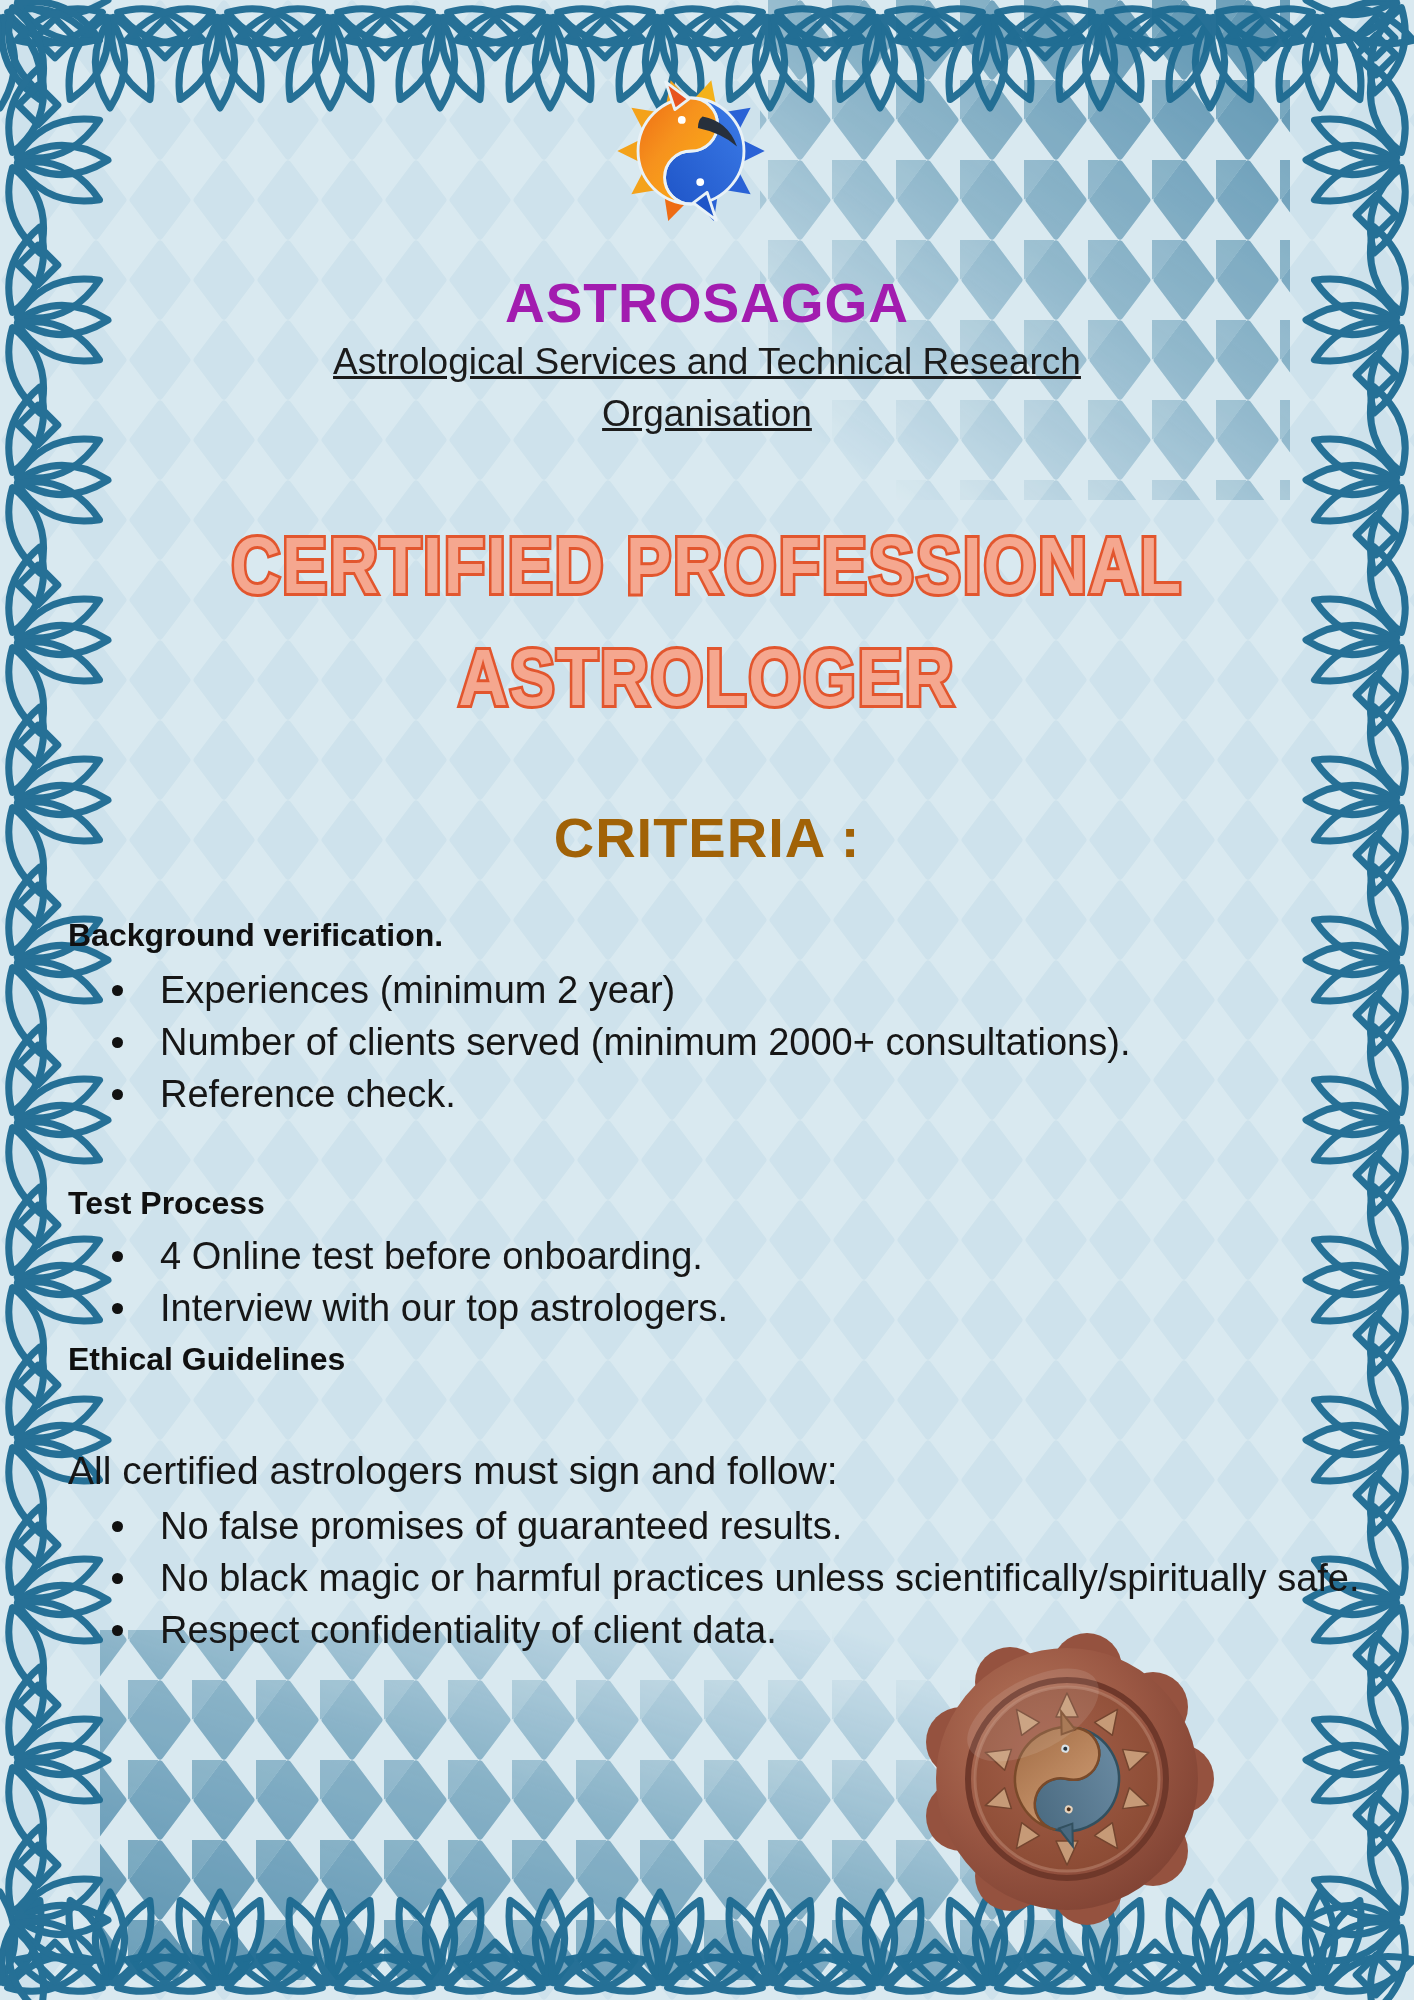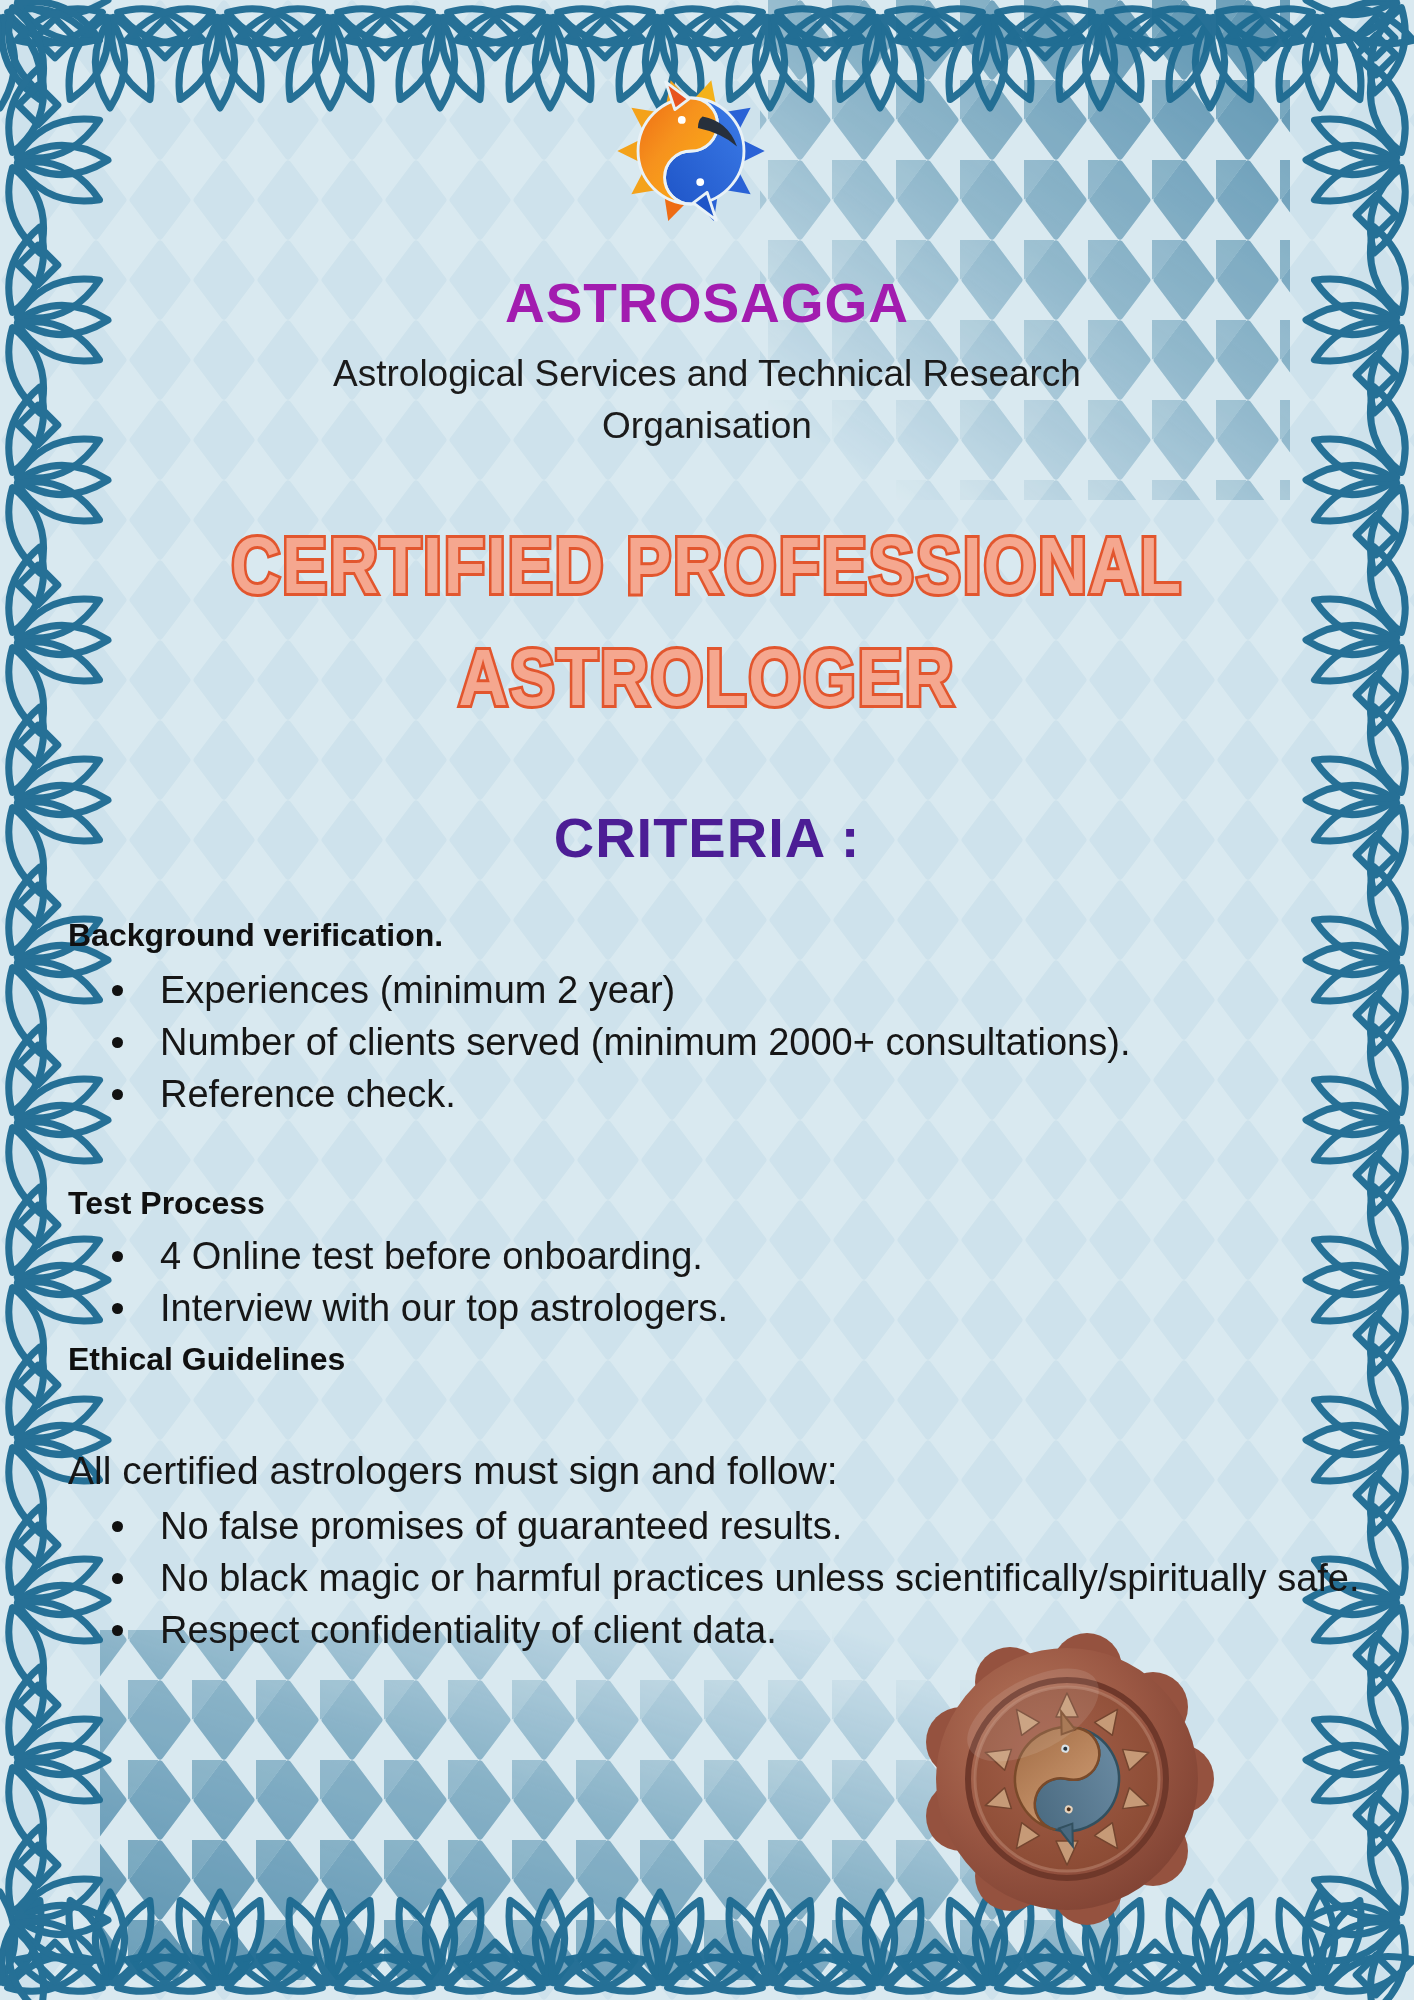--- a/index.html
+++ b/index.html
@@ -13,34 +13,34 @@
     color:#121212;
   }
   .layer{position:absolute;inset:0;pointer-events:none;}
   .abs{position:absolute;}
   .center{width:100%;text-align:center;}
   .org-name{
     top:273px;font-size:55px;line-height:60px;font-weight:bold;
     letter-spacing:1px;color:#a21caf;
   }
   .subtitle{
-    top:348px;font-size:37px;line-height:52px;font-weight:400;color:#1b1b1b;
+    top:336px;font-size:37px;line-height:52px;font-weight:400;color:#1b1b1b;text-decoration:underline;
   }
   .main-title{
     top:510px;width:100%;text-align:center;
     font-size:80px;line-height:112px;font-weight:bold;letter-spacing:2px;
     color:#f5a78f;
     -webkit-text-stroke:6px #e2562e;
     paint-order:stroke fill;
     transform:scaleX(0.85);
     transform-origin:center top;
     white-space:nowrap;
   }
   .criteria-heading{
-    top:806px;font-size:56px;line-height:64px;font-weight:bold;color:#4c1d95;
+    top:806px;font-size:56px;line-height:64px;font-weight:bold;color:#a16207;
     letter-spacing:1px;
   }
   .sec-h{
     left:68px;right:40px;font-size:32px;line-height:38px;font-weight:bold;color:#101010;
   }
   .sec-intro{
     left:68px;right:40px;font-size:39px;line-height:38px;color:#161616;
   }
   ul.bullets{
     left:68px;right:20px;margin:0;padding:0;list-style:none;

